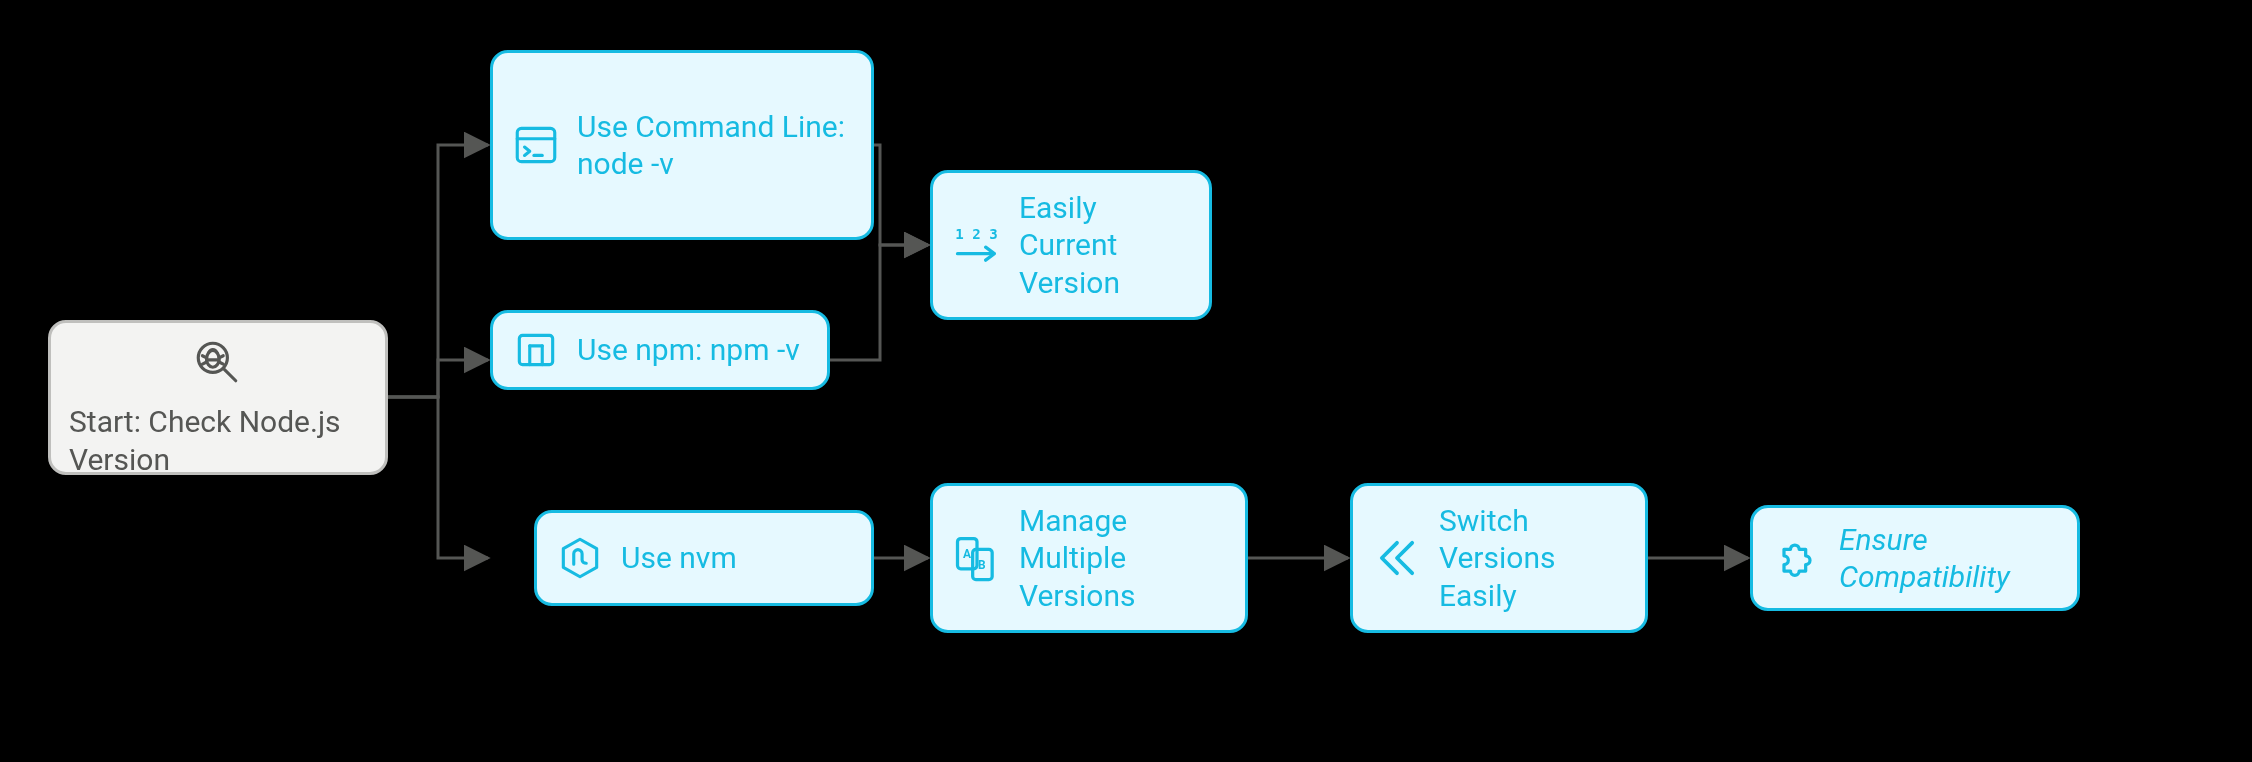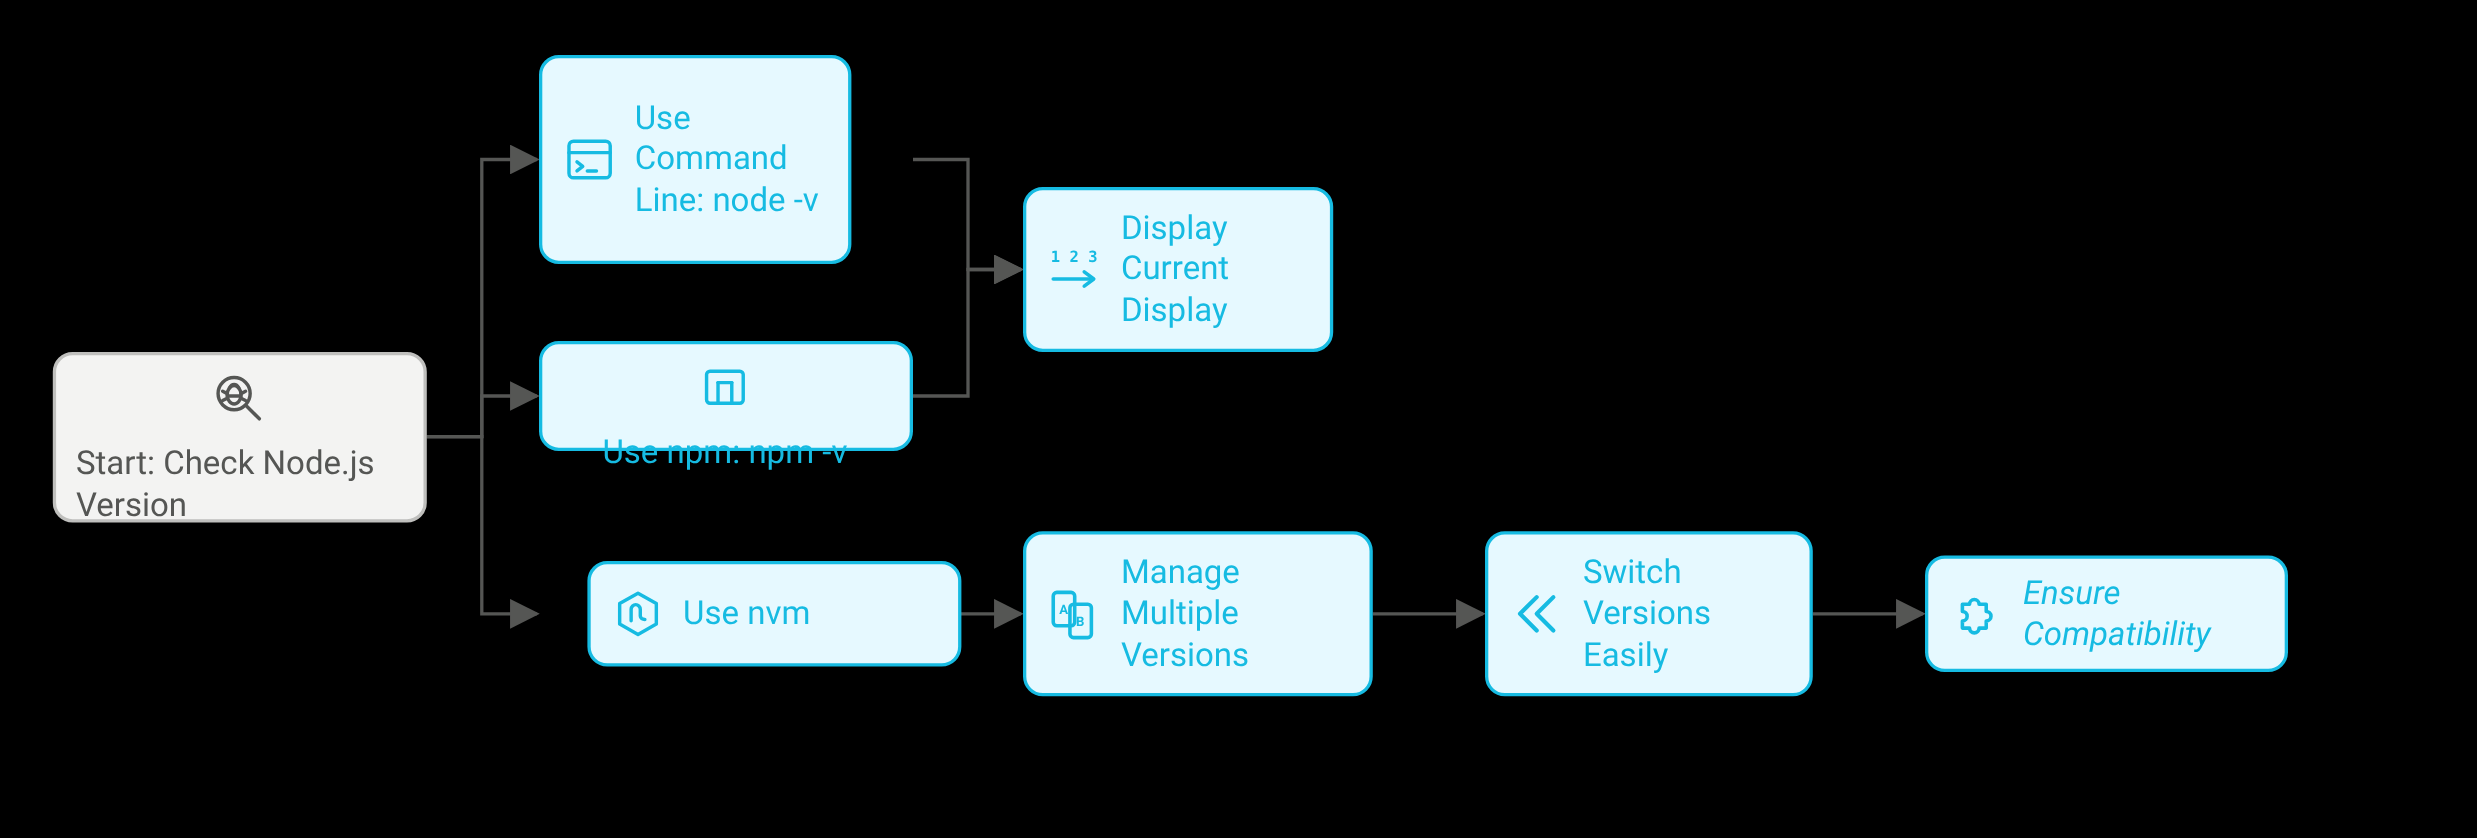--- a/index.html
+++ b/index.html
@@ -98,33 +98,33 @@
         <line x1="14" y1="20" x2="10" y2="18"></line>
         <line x1="26" y1="20" x2="30" y2="18"></line>
         <line x1="14" y1="24" x2="10" y2="26"></line>
         <line x1="26" y1="24" x2="30" y2="26"></line>
         <line x1="14" y1="22" x2="26" y2="22"></line>
       </svg>
     </span>
     <span class="label">Start: Check Node.js Version</span>
   </div>
 
-  <div class="node step" style="left:490px; top:50px; width:284px; height:190px;">
+  <div class="node step" style="left:490px; top:50px; width:384px; height:190px;">
     <span class="icon">
       <svg width="50" height="50" viewBox="0 0 48 48" stroke="#16BBE2" stroke-width="3" fill="none" stroke-linecap="round" stroke-linejoin="round">
         <rect x="6" y="8" width="36" height="32" rx="4"></rect>
         <line x1="6" y1="18" x2="42" y2="18"></line>
         <polyline points="13,26 18,30 13,34"></polyline>
         <line x1="22" y1="34" x2="30" y2="34"></line>
       </svg>
     </span>
     <span class="label">Use Command Line: node -v</span>
   </div>
 
-  <div class="node step" style="left:490px; top:310px; width:340px; height:100px;flex-direction:column;">
+  <div class="node step" style="left:490px; top:310px; width:340px; height:80px;">
     <span class="icon">
       <svg width="50" height="50" viewBox="0 0 48 48" stroke="#16BBE2" stroke-width="3" fill="none" stroke-linecap="round" stroke-linejoin="round">
         <rect x="8" y="10" width="32" height="28" rx="3"></rect>
         <line x1="18" y1="38" x2="18" y2="20"></line>
         <line x1="30" y1="38" x2="30" y2="20"></line>
         <line x1="18" y1="20" x2="30" y2="20"></line>
       </svg>
     </span>
     <span class="label">Use npm: npm -v</span>
   </div>
@@ -140,21 +140,21 @@
   </div>
 
   <div class="node step" style="left:930px; top:170px; width:282px; height:150px;">
     <span class="icon">
       <svg width="52" height="52" viewBox="0 0 48 48" stroke="#16BBE2" stroke-width="3" fill="none" stroke-linecap="round" stroke-linejoin="round">
         <text x="4" y="18" font-size="13" font-family="monospace" font-weight="bold" fill="#16BBE2" stroke="none">1 2 3</text>
         <line x1="6" y1="32" x2="38" y2="32"></line>
         <polyline points="32,26 40,32 32,38"></polyline>
       </svg>
     </span>
-    <span class="label">Display Current Display</span>
+    <span class="label">Easily Current Version</span>
   </div>
 
   <div class="node step" style="left:930px; top:483px; width:318px; height:150px;">
     <span class="icon">
       <svg width="52" height="52" viewBox="0 0 48 48" stroke="#16BBE2" stroke-width="3" fill="none" stroke-linecap="round" stroke-linejoin="round">
         <rect x="6" y="6" width="18" height="28" rx="3"></rect>
         <rect x="20" y="16" width="18" height="28" rx="3"></rect>
         <text x="11" y="24" font-size="11" fill="#16BBE2" stroke="none" font-weight="bold">A</text>
         <text x="25" y="34" font-size="11" fill="#16BBE2" stroke="none" font-weight="bold">B</text>
       </svg>

